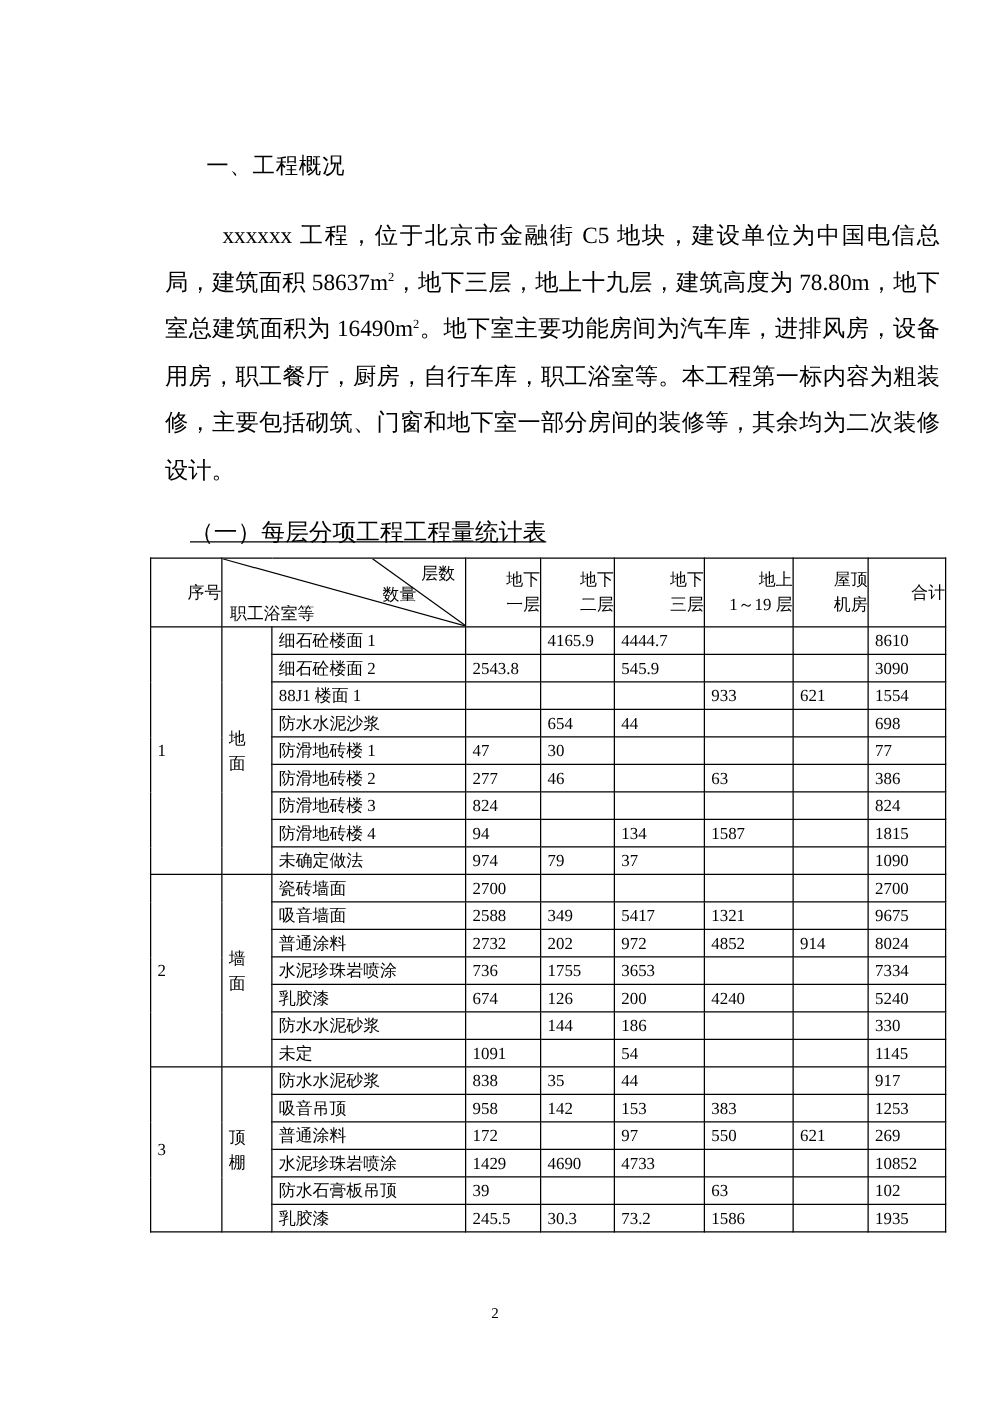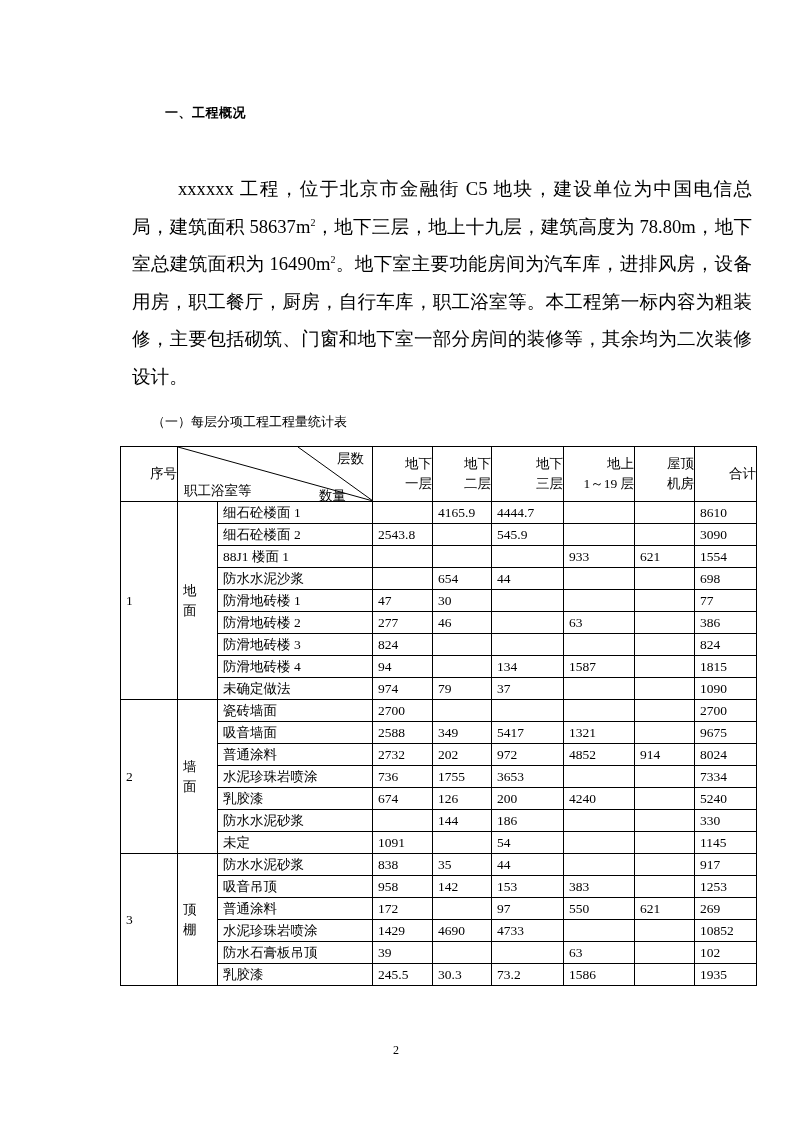--- a/index.html
+++ b/index.html
@@ -1,33 +1,33 @@
 <!DOCTYPE html>
 <html><head>
 <meta charset="utf-8">
 <style>
   html, body { margin: 0; padding: 0; background: #ffffff; }
   body { width: 793px; height: 1122px; position: relative; overflow: hidden;
          font-family: "Liberation Serif", "DejaVu Serif", serif; color: #000; }
-  .h1 { position: absolute; left: 165px; top: 104px; font-size: 13px; font-weight: bold;
+  .h1 { position: absolute; left: 165px; top: 120px; font-size: 18px; font-weight: normal;
         font-family: "DejaVu Sans", "Liberation Sans", sans-serif; letter-spacing: 0.5px; }
   .para { position: absolute; left: 120px; top: 158px; width: 620px; font-size: 18.6px;
           line-height: 37.6px; text-align: justify; text-indent: 46px; margin: 12px; }
   .para sup { font-size: 10px; line-height: 0; vertical-align: 7px; }
-  .subtitle { position: absolute; left: 152px; top: 413px; font-size: 13px; }
+  .subtitle { position: absolute; left: 152px; top: 413px; font-size: 19px; text-decoration: underline; }
   table.stats { position: absolute; left: 120px; top: 446px; border-collapse: collapse;
                 table-layout: fixed; width: 636px; font-size: 13.5px; }
   table.stats td, table.stats th { border: 1px solid #000; padding: 0 0 0 5px; height: 21px;
                 font-weight: normal; vertical-align: middle; white-space: nowrap; overflow: hidden; }
   table.stats thead th { height: 54px; text-align: right; padding: 0; line-height: 20px; }
   table.stats th.seq-h { text-align: right; padding-left: 5px; }
   .diag { position: relative; width: 100%; height: 54px; }
   .diag svg { position: absolute; left: 0; top: 0; }
   .diag .l1 { position: absolute; right: 8px; top: 2px; }
-  .diag .l2 { position: absolute; right: 26px; top: 19px; margin-top: 20px; }
+  .diag .l2 { position: absolute; right: 39px; top: 19px; }
   .diag .l3 { position: absolute; left: 6px; top: 34px; }
   td.seq { vertical-align: middle; padding-left: 8px; }
   td.cat { text-align: left; padding-left: 5px; line-height: 20px; }
   .page-num { position: absolute; left: 393px; top: 1043px; font-size: 12px; }
 </style>
 </head>
 <body>
 
 <div class="h1">一、工程概况</div>
 

